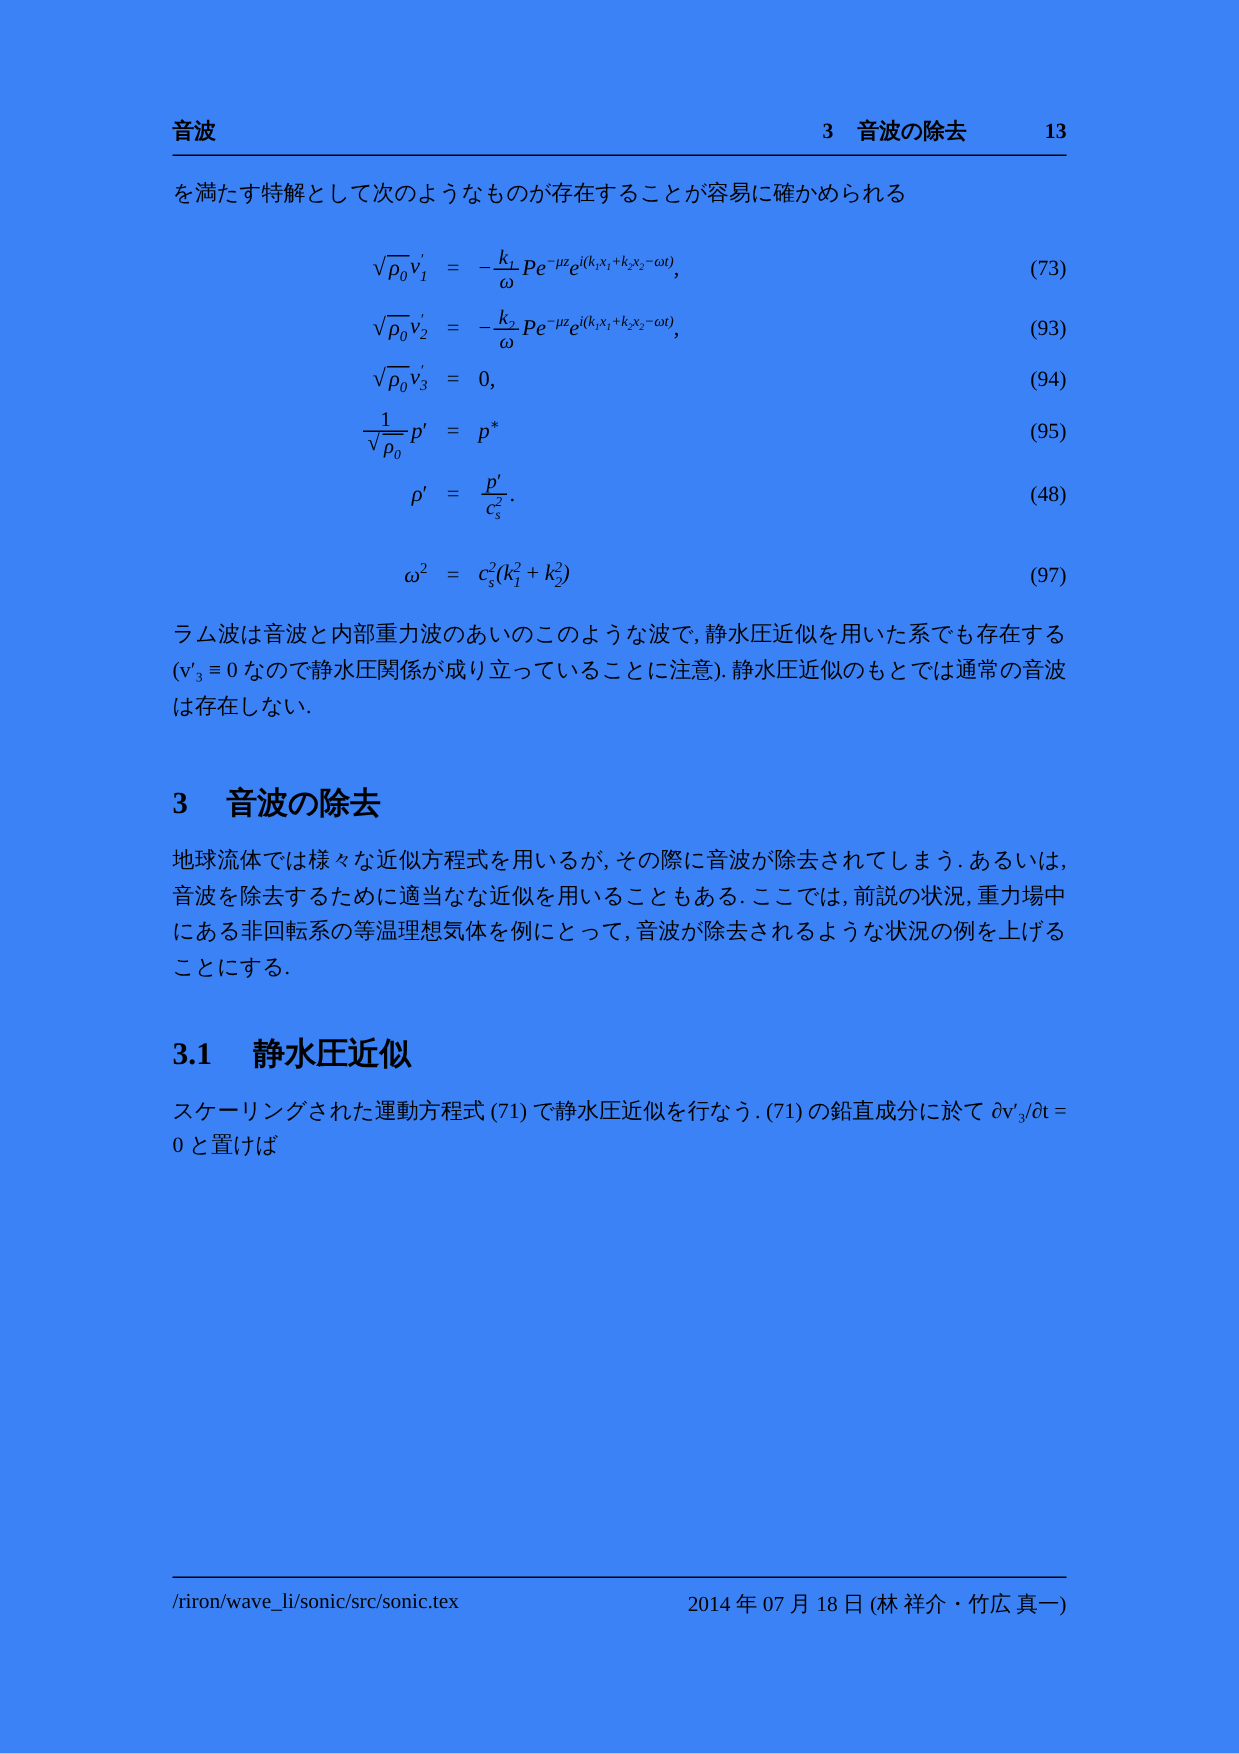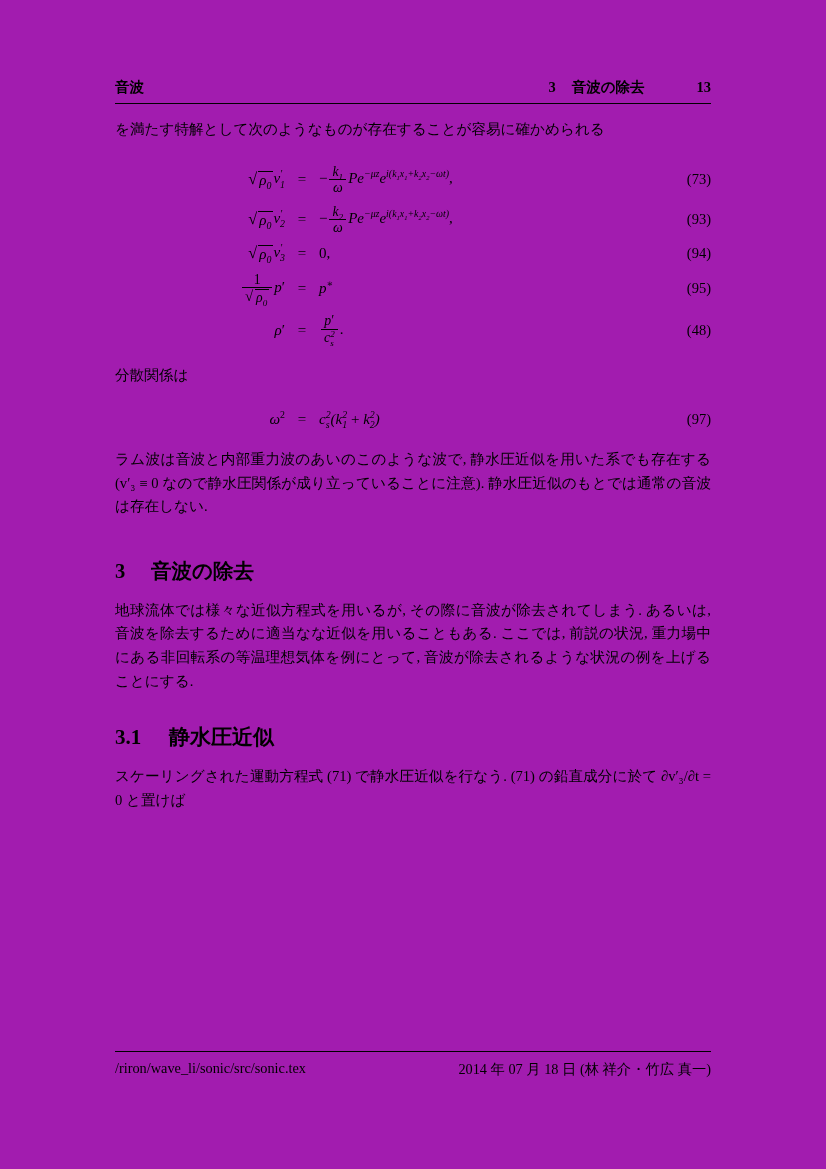--- a/index.html
+++ b/index.html
@@ -9,21 +9,21 @@
   }
   body {
     font-family: "Liberation Serif", "DejaVu Serif", serif;
     color: #000000;
   }
   .page {
     position: relative;
     width: 826px;
     height: 1169px;
     margin: 0 auto;
-    background: #a21caf;
+    background: #3b82f6;
     overflow: hidden;
   }
   .content {
     position: absolute;
     left: 115px;
     top: 78px;
     width: 596px;
   }
 
   
@@ -221,21 +221,20 @@
           <td class="rel up">=</td>
           <td class="rhs math">
             <span class="frac"><span class="num">p<span class="up">′</span></span><span class="den">c<span class="supsub"><span>2</span><span>s</span></span></span></span><span class="up">.</span>
           </td>
           <td class="tag up">(48)</td>
         </tr>
       </tbody>
         </table>
     </div>
 
-    <p class="body jp tight">分散関係は</p>
 
     <div class="eqblock">
       <table class="eqs">
         <tbody>
             <tr>
           <td class="lhs math">ω<sup class="up">2</sup></td>
           <td class="rel up">=</td>
           <td class="rhs math">c<span class="supsub"><span>2</span><span>s</span></span>(k<span class="supsub"><span>2</span><span>1</span></span> <span class="up">+</span> k<span class="supsub"><span>2</span><span>2</span></span>)</td>
           <td class="tag up">(97)</td>
         </tr>

